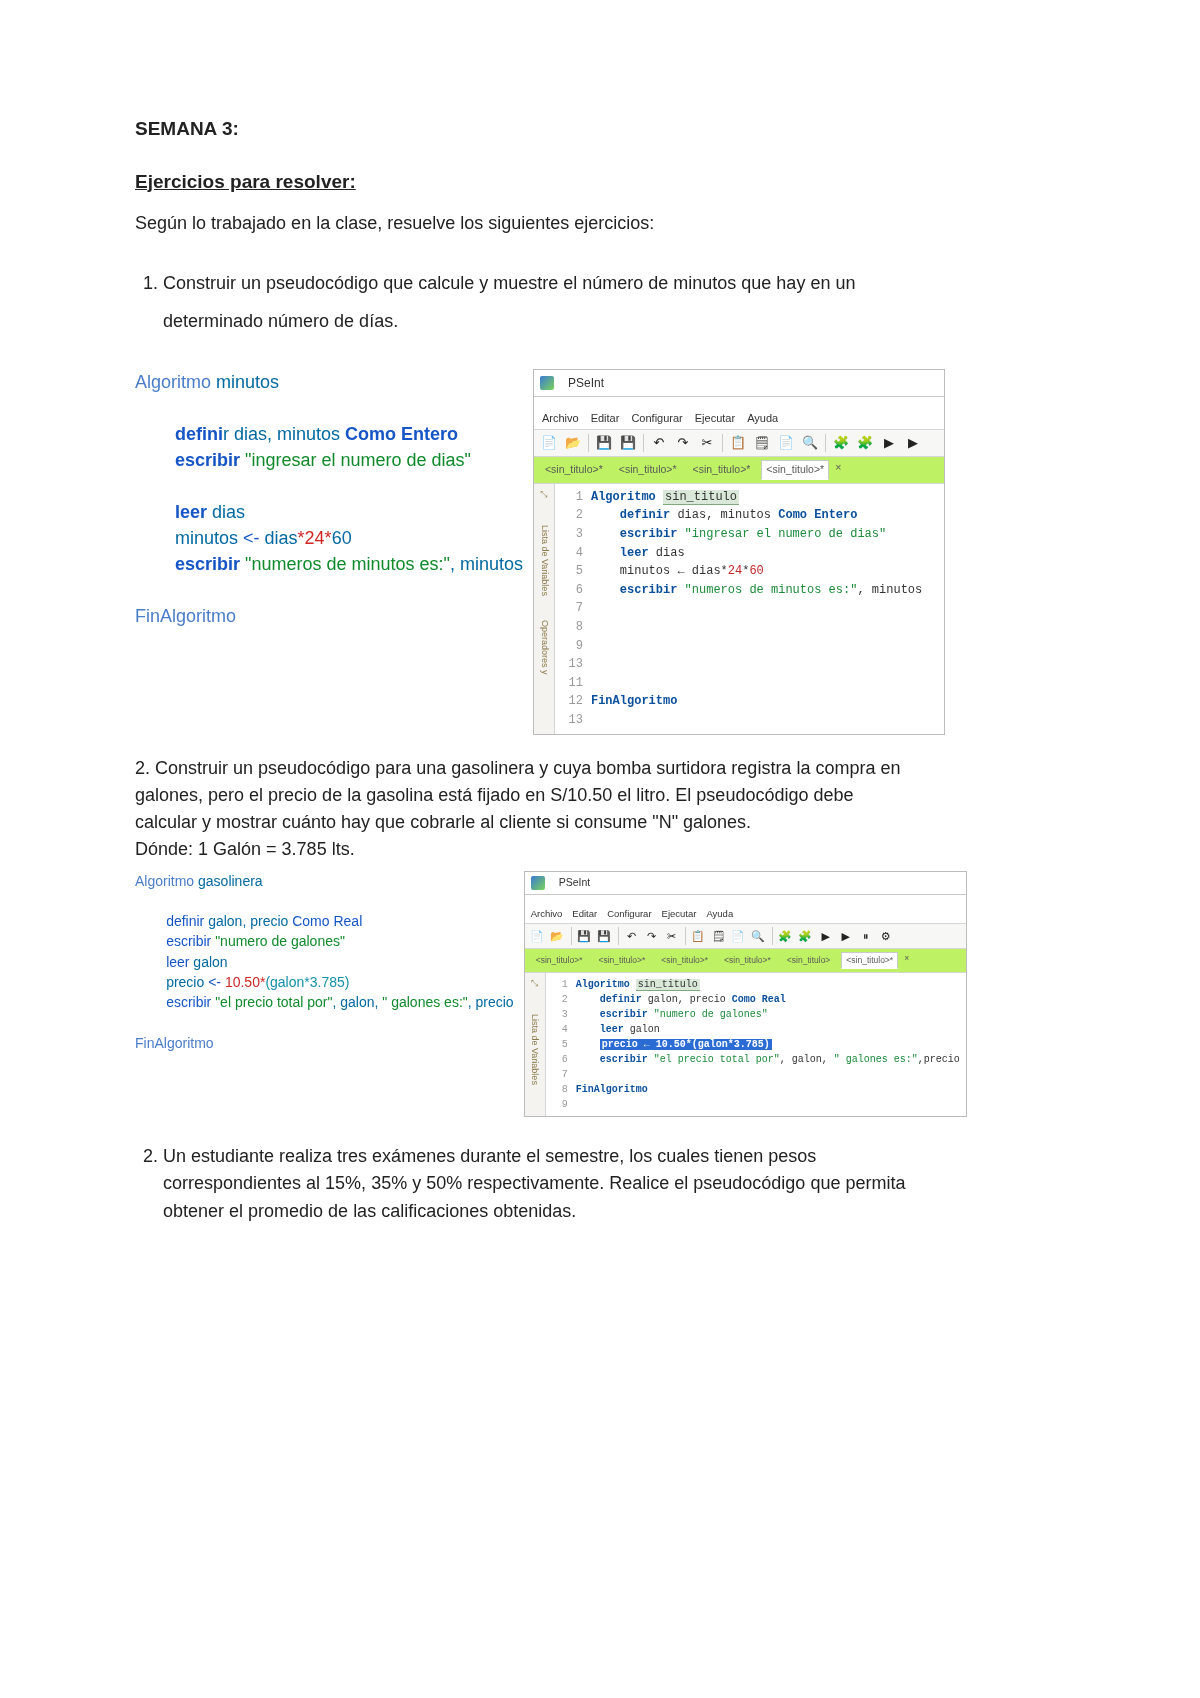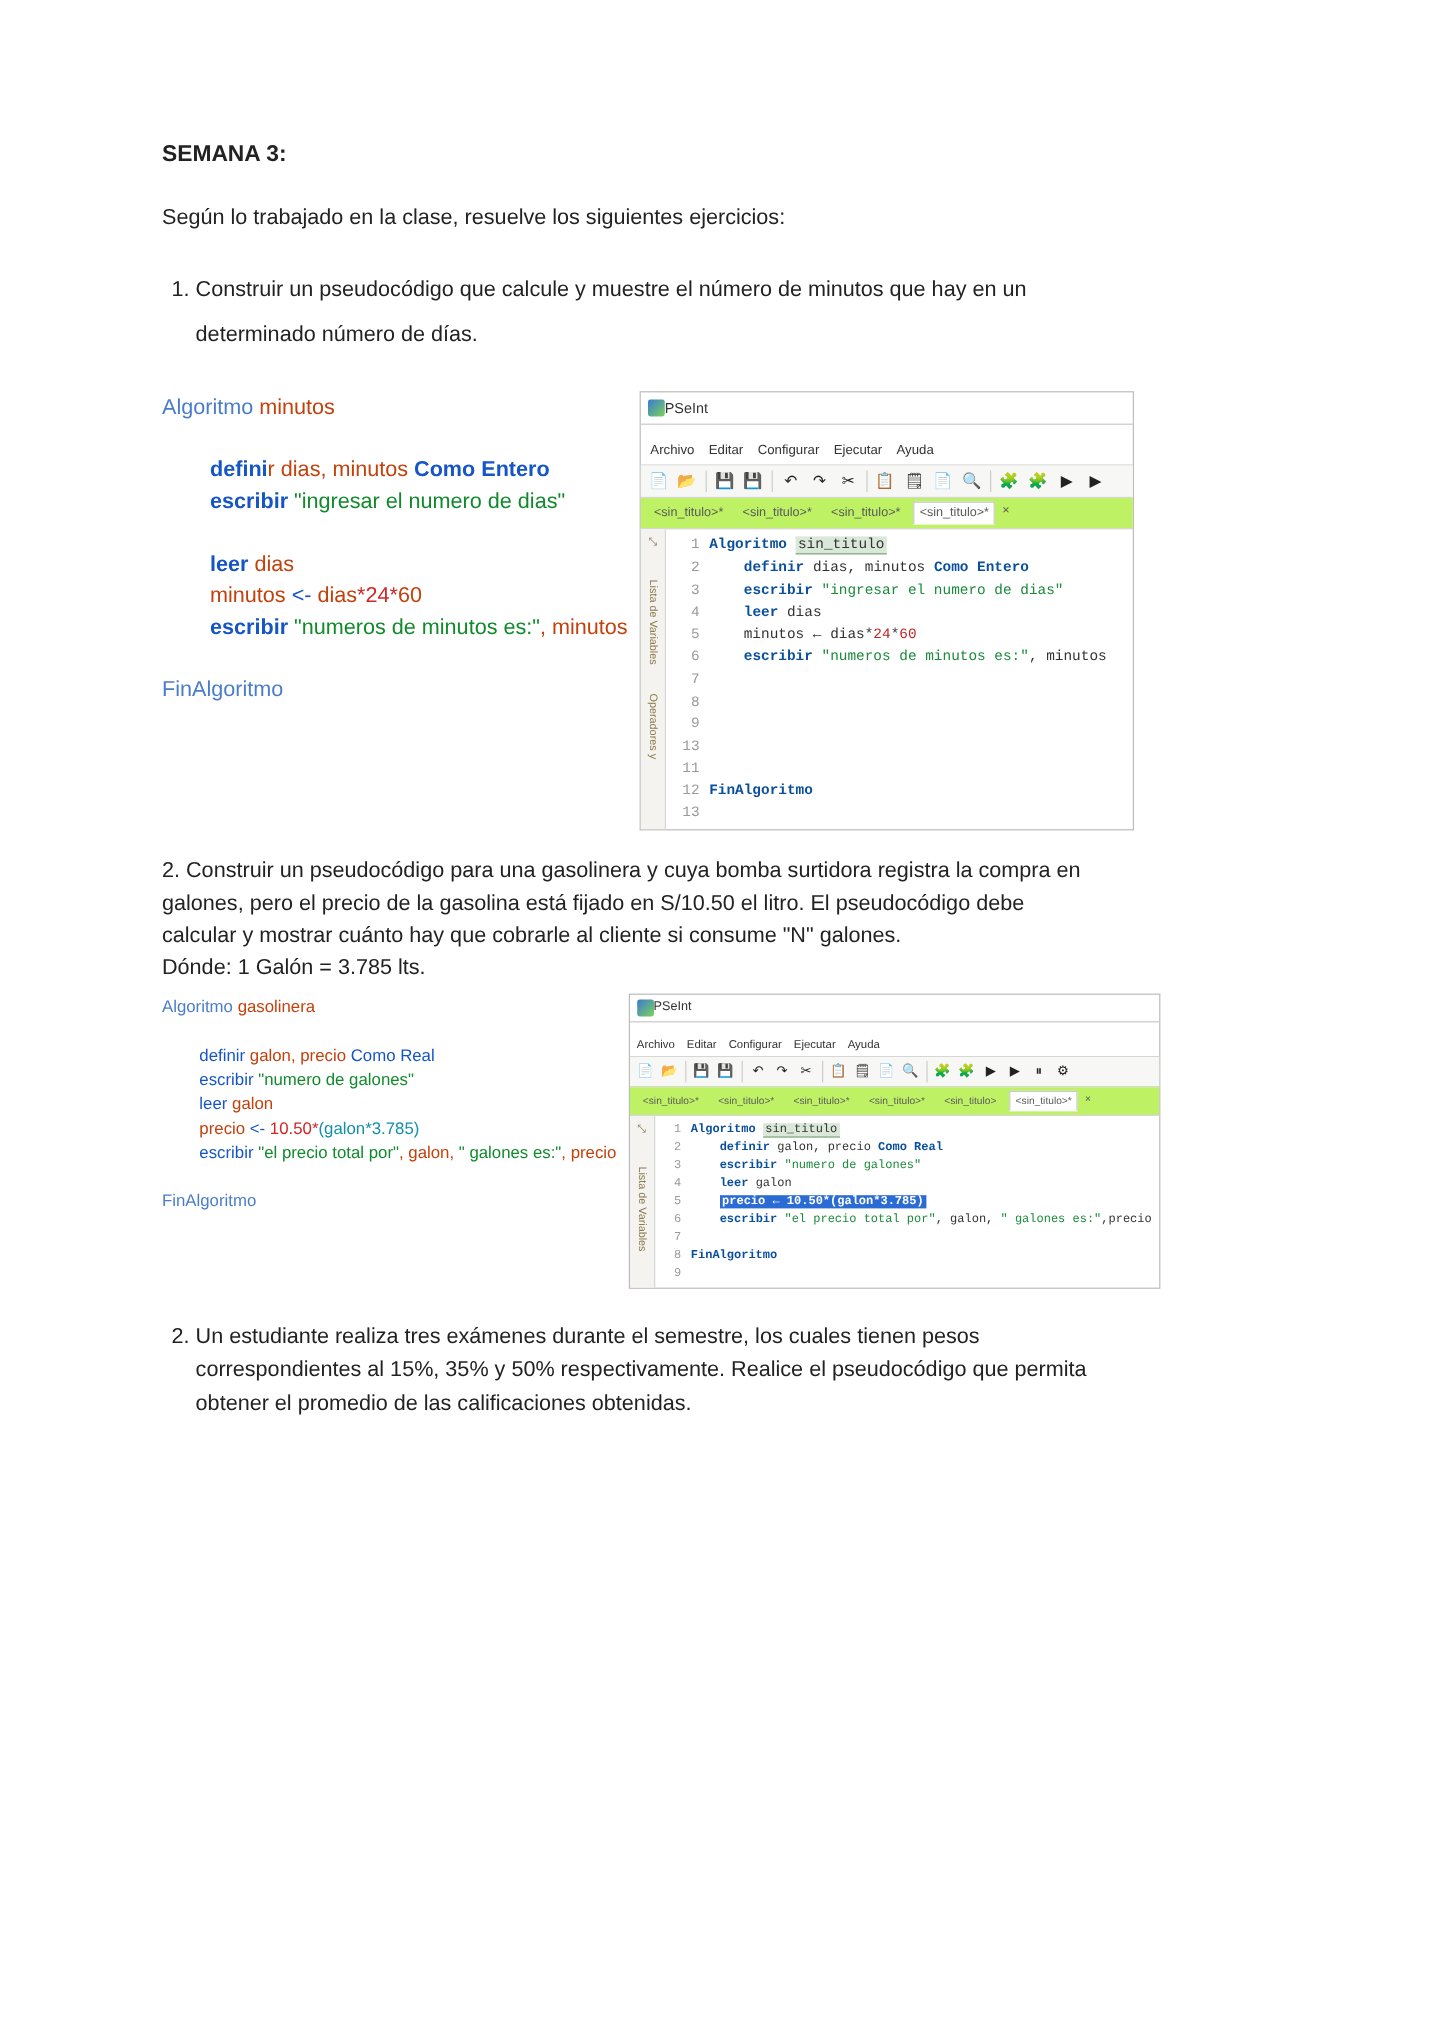--- a/index.html
+++ b/index.html
@@ -65,37 +65,37 @@
     font-size: 14px;
     line-height: 1.45;
     white-space: pre;
   }
   .t-blue-alg { color:#4a7dc9; }
   .t-blue { color:#1555c6; }
   .t-bluebold { color:#1555c6; font-weight:bold; }
   .t-green { color:#118a2c; }
   .t-red { color:#d02626; }
   .t-teal { color:#1390a6; }
-  .t-black { color:#c2410c; }
+  .t-black { color:#0369a1; }
 
   
   .pseint {
     border:1px solid #bcbcbc;
     background:#fff;
     font-family: Tahoma, Arial, sans-serif;
     flex:1;
   }
   .pseint-title {
     display:flex; align-items:center;
     height:22px;
     border-bottom:1px solid #c9c9c9;
     padding:2px 6px;
     font-size:12px;
     color:#333;
-    gap:0;
+    gap:14px;
   }
   .pseint-logo {
     width:14px;height:14px;
     background:linear-gradient(135deg,#3a7ad3,#7bd35a);
     border-radius:2px;
   }
   .pseint-menu {
     display:flex; gap:12px;
     padding:3px 8px;
     font-size:11px; color:#333;
@@ -179,20 +179,21 @@
   .pseint-sm .pseint-editor{font-size:10px;line-height:1.5;}
   .pseint-sm .ln-num{width:16px;flex:0 0 16px;}
 </style>
 </head>
 <body>
 
 <div class="page">
 
   <h2 class="title">SEMANA 3:</h2>
 
+  <p class="subheading"><span>Ejercicios para resolver:</span></p>
 
   <p class="intro">Según lo trabajado en la clase, resuelve los siguientes ejercicios:</p>
 
   <ol class="exlist">
     <li>Construir un pseudocódigo que calcule y muestre el número de minutos que hay en un determinado número de días.</li>
   </ol>
 
   <div class="exercise-block row">
     <div class="codecol">
 <div class="pseudo"><span class="t-blue-alg">Algoritmo</span><span class="t-black"> minutos</span>

